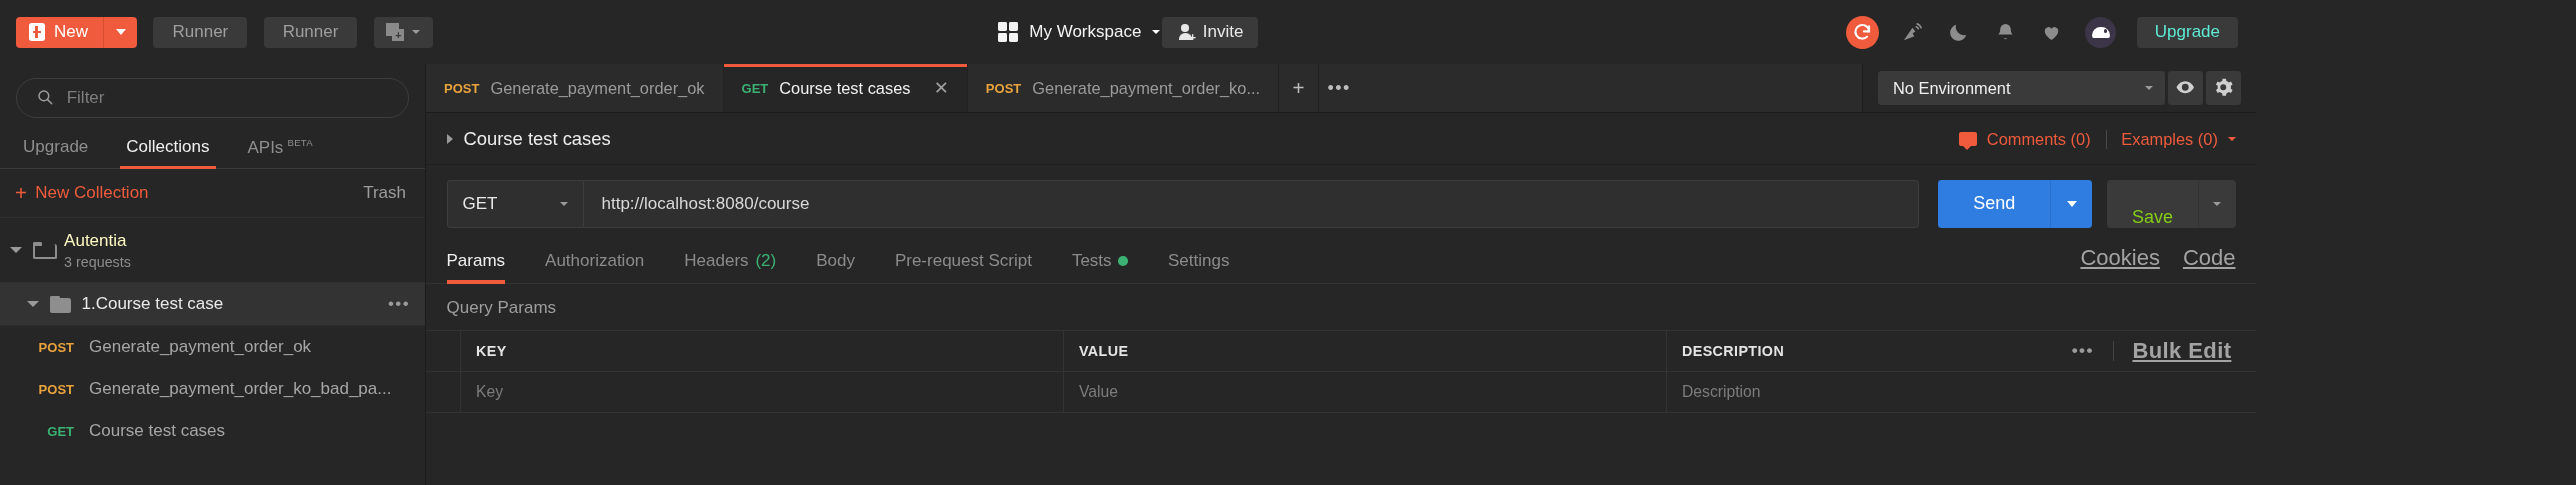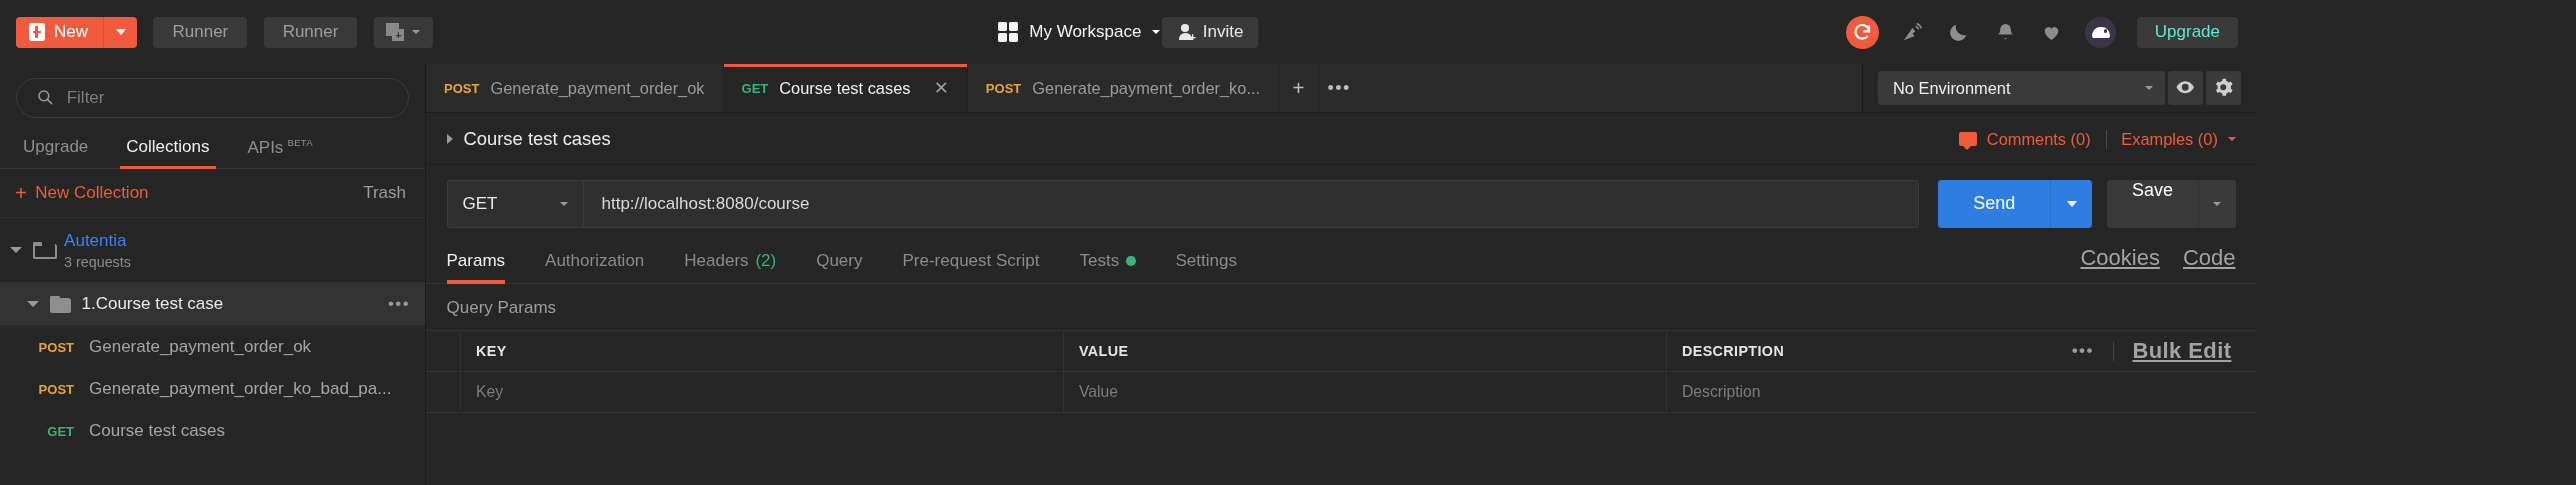--- a/index.html
+++ b/index.html
@@ -138,21 +138,21 @@
   .coll-header {
     display: flex; align-items: center; gap: 11px;
     padding: 12.3px 15px 12.3px 9.6px; border-bottom: 0.7px solid #303030;
   }
   .tri { width: 0; height: 0; border-left: 6.1px solid transparent; border-right: 6.1px solid transparent; border-top: 6.8px solid #9a9a9a; flex: none;}
   .tri.right { border-left: 6.8px solid #9a9a9a; border-right: 0; border-top: 5.5px solid transparent; border-bottom: 5.5px solid transparent; }
   .folder-ic { width: 20.5px; height: 16.4px; flex: none; position: relative; }
   .folder-ic::before { content:""; position:absolute; left:0; top:2px; width:20.5px; height:14.3px; background:#8e8e8e; border-radius:1.4px 2.7px 2px 2px; }
   .folder-ic::after { content:""; position:absolute; left:0; top:0; width:9.6px; height:4.1px; background:#8e8e8e; border-radius:1.4px 1.4px 0 0;}
   .folder-ic.open::before { background: none; border: 2px solid #8e8e8e; border-top: none; height: 13.6px; }
-  .coll-title { color: #3b82f6; font-size: 17px; line-height: 1.35; }
+  .coll-title { color: #fef9c3; font-size: 17px; line-height: 1.35; }
   .coll-sub { color: #8c8c8c; font-size: 14.3px; margin-top: 1.4px; }
 
   .req-folder {
     display: flex; align-items: center; gap: 11px; background: #333333;
     padding: 11px 15px 11px 27px; border-bottom: 0.7px solid #2b2b2b;
   }
   .req-folder .name { color: #e9e9e9; font-size: 17px; flex: 1; }
   .dots { color: #9a9a9a; font-size: 17px; letter-spacing: 1.4px; }
 
   .req-row {
@@ -235,22 +235,22 @@
     background: #2f7de1; color: #fff; font-size: 18px; height: 48px;
     display: flex; align-items: center; padding: 0 35px; border-radius: 3.4px 0 0 3.4px;
   }
   .send-caret {
     background: #2f7de1; width: 42px; height: 48px; border-radius: 0 3.4px 3.4px 0;
     display: flex; align-items: center; justify-content: center;
     border-left: 0.7px solid #2a6fc9;
   }
   .save-wrap { display: flex; margin-left: 15px; }
   .save-btn {
-    background: #3a3a3a; color: #ffffff; font-size: 18px; height: 48px;
-    display: flex; align-items: flex-start; padding: 0 24.6px; border-radius: 3.4px 0 0 3.4px;
+    background: #3a3a3a; color: #84cc16; font-size: 18px; height: 48px;
+    display: flex; align-items: flex-end; padding: 0 24.6px; border-radius: 3.4px 0 0 3.4px;
   }
   .save-caret {
     background: #3a3a3a; width: 38px; height: 48px; border-radius: 0 3.4px 3.4px 0;
     display: flex; align-items: center; justify-content: center; border-left: 0.7px solid #323232;
   }
 
   .req-tabs-row { display: flex; align-items: flex-end; padding: 0 20.5px; border-bottom: 0.7px solid #333; }
   .req-tab {
     font-size: 17px; color: #8b8b8b; padding: 9.6px 0 12.3px 0; margin-right: 40px;
     position: relative; display: flex; align-items: center; gap: 6.8px; white-space: nowrap;
@@ -533,21 +533,21 @@
           <span>Params</span>
         </div>
         <div class="req-tab">
           <span>Authorization</span>
         </div>
         <div class="req-tab">
           <span>Headers</span>
           <span class="count-grn">(2)</span>
         </div>
         <div class="req-tab">
-          <span>Query</span>
+          <span>Body</span>
         </div>
         <div class="req-tab">
           <span>Pre-request Script</span>
         </div>
         <div class="req-tab">
           <span>Tests</span>
           <span class="dot-grn"></span>
         </div>
         <div class="req-tab">
           <span>Settings</span>

